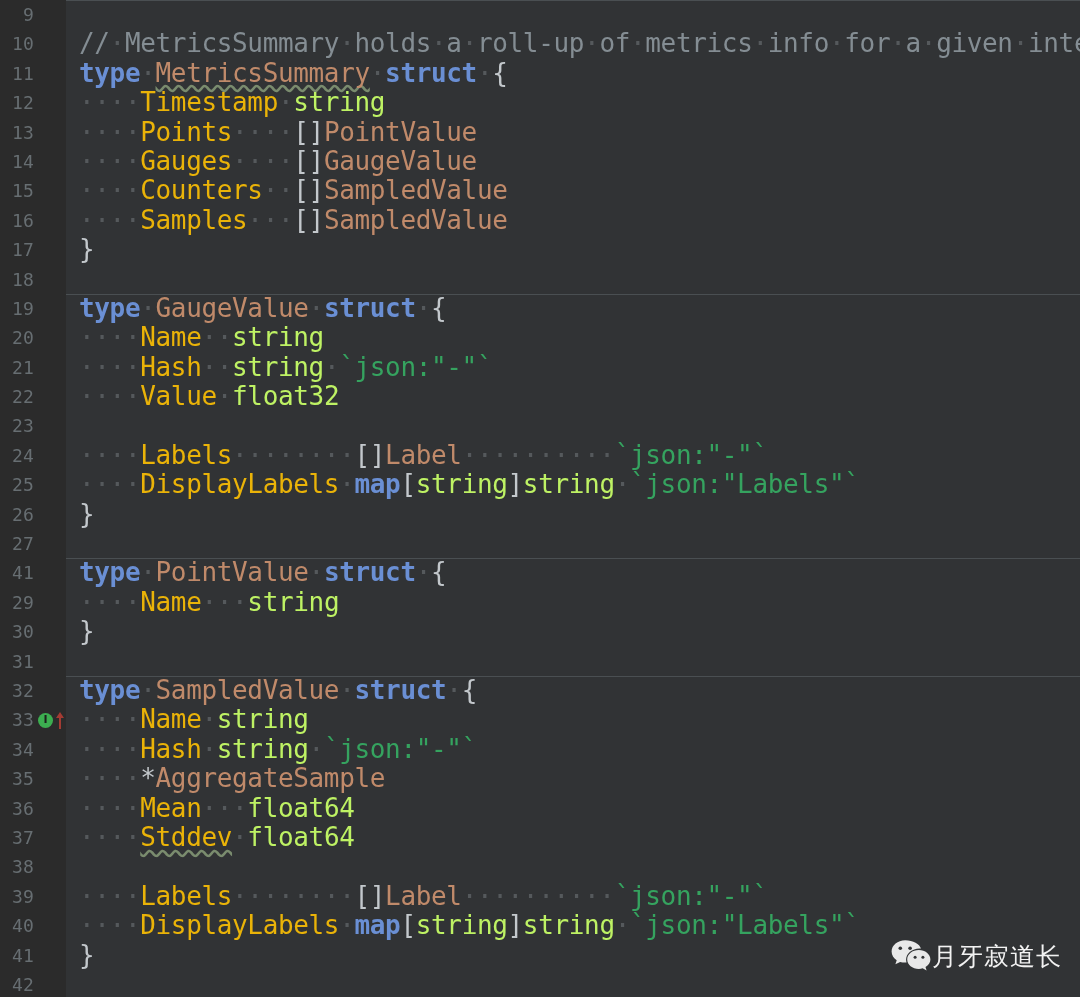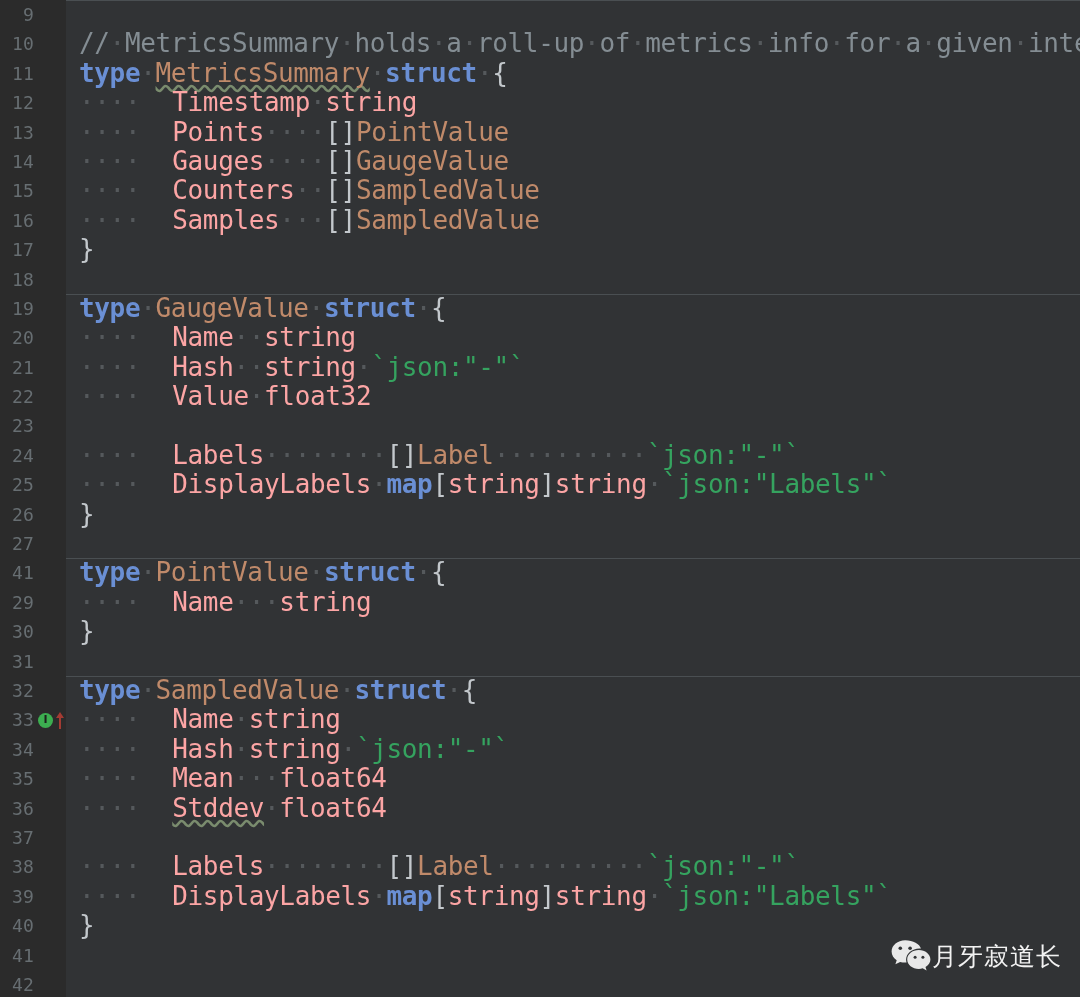--- a/index.html
+++ b/index.html
@@ -123,22 +123,22 @@
     left: 0;
     right: 0;
     top: 0;
     height: 1px;
     background: #4a4f52;
   }
 
   
   .kw    { color: #6a8fd4; font-weight: bold; }
   .typ   { color: #c08a6a; }
-  .fld   { color: #fca5a5; margin-left: 32px; }
-  .bi    { color: #fca5a5; }
+  .fld   { color: #eab308; }
+  .bi    { color: #bef264; }
   .tag   { color: #35a35f; }
   .cmt   { color: #848d93; }
   .punc  { color: #c3c8cc; }
   .ws    { color: #55595c; }
   .squig {
     text-decoration: underline wavy #7a8c6e;
     text-decoration-skip-ink: none;
     text-underline-offset: 3px;
   }
 
@@ -296,20 +296,21 @@
       <div class="code-row"><span class="ws">····</span><span class="fld">DisplayLabels</span><span class="ws">·</span><span class="kw">map</span><span class="punc">[</span><span class="bi">string</span><span class="punc">]</span><span class="bi">string</span><span class="ws">·</span><span class="tag">`json:"Labels"`</span></div>
       <div class="code-row"><span class="punc">}</span></div>
       <div class="code-row">&nbsp;</div>
       <div class="code-row sep"><span class="kw">type</span><span class="ws">·</span><span class="typ">PointValue</span><span class="ws">·</span><span class="kw">struct</span><span class="ws">·</span><span class="punc">{</span></div>
       <div class="code-row"><span class="ws">····</span><span class="fld">Name</span><span class="ws">···</span><span class="bi">string</span></div>
       <div class="code-row"><span class="punc">}</span></div>
       <div class="code-row">&nbsp;</div>
       <div class="code-row sep"><span class="kw">type</span><span class="ws">·</span><span class="typ">SampledValue</span><span class="ws">·</span><span class="kw">struct</span><span class="ws">·</span><span class="punc">{</span></div>
       <div class="code-row"><span class="ws">····</span><span class="fld">Name</span><span class="ws">·</span><span class="bi">string</span></div>
       <div class="code-row"><span class="ws">····</span><span class="fld">Hash</span><span class="ws">·</span><span class="bi">string</span><span class="ws">·</span><span class="tag">`json:"-"`</span></div>
+      <div class="code-row"><span class="ws">····</span><span class="punc">*</span><span class="typ">AggregateSample</span></div>
       <div class="code-row"><span class="ws">····</span><span class="fld">Mean</span><span class="ws">···</span><span class="bi">float64</span></div>
       <div class="code-row"><span class="ws">····</span><span class="fld squig">Stddev</span><span class="ws">·</span><span class="bi">float64</span></div>
       <div class="code-row">&nbsp;</div>
       <div class="code-row"><span class="ws">····</span><span class="fld">Labels</span><span class="ws">········</span><span class="punc">[]</span><span class="typ">Label</span><span class="ws">··········</span><span class="tag">`json:"-"`</span></div>
       <div class="code-row"><span class="ws">····</span><span class="fld">DisplayLabels</span><span class="ws">·</span><span class="kw">map</span><span class="punc">[</span><span class="bi">string</span><span class="punc">]</span><span class="bi">string</span><span class="ws">·</span><span class="tag">`json:"Labels"`</span></div>
       <div class="code-row"><span class="punc">}</span></div>
     </div>
 
   <div id="watermark">
     <span class="wechat-icon">

